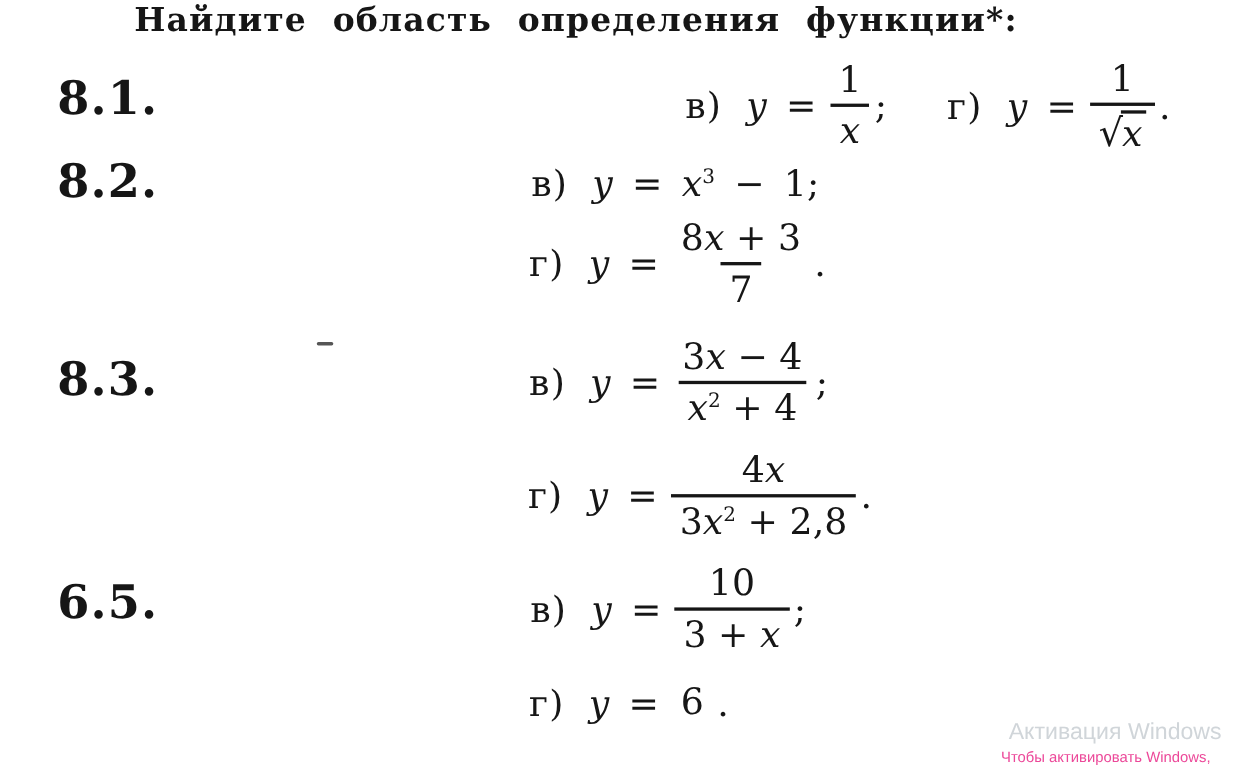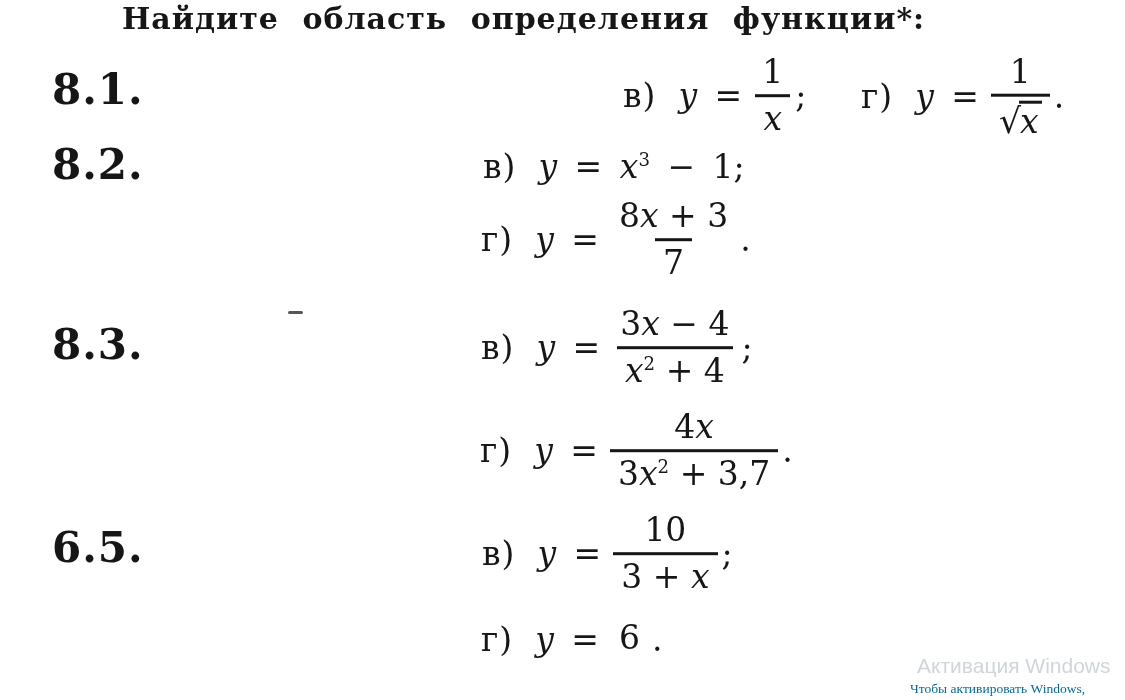--- a/index.html
+++ b/index.html
@@ -37,22 +37,22 @@
     position: absolute; left: 288px; top: 311px; width: 15px; height: 3px;
     background: #565656; border-radius: 2px;
   }
   .wm1 {
     position: absolute; left: 917px; top: 654px;
     font-family: Liberation Sans, sans-serif; font-size: 21px;
     color: #d0d5d9; white-space: nowrap;
   }
   .wm2 {
     position: absolute; left: 910px; top: 681px;
-    font-family: Liberation Serif, serif; font-size: 13.5px;
-    color: #0369a1; white-space: nowrap;
+    font-family: Liberation Sans, sans-serif; font-size: 13.5px;
+    color: #ec4899; white-space: nowrap;
   }
 </style>
 </head>
 <body>
 
 <div class="page">
 
   <div class="title">Найдите область определения функции*:</div>
 
   <div class="pnum" style="top:69px">8.1.</div>
@@ -103,21 +103,21 @@
       <span class="den"><span><span class="vr">x</span></span><sup>2</sup><span> + 4</span></span>
     </span>
     <span class="punct">;</span>
   </div>
 
   <div class="item" style="left:480px; top:451px;">
     <span class="lbl">г)</span>
     <span class="expr"><span class="vr">y</span> =</span>
     <span class="frac">
       <span class="num">4<span class="vr">x</span></span>
-      <span class="den"><span>3<span class="vr">x</span></span><sup>2</sup><span> + 3,7</span></span>
+      <span class="den"><span>3<span class="vr">x</span></span><sup>2</sup><span> + 2,8</span></span>
     </span>
     <span class="punct">.</span>
   </div>
 
   <div class="item" style="left:482px; top:554px;">
     <span class="lbl">в)</span>
     <span class="expr"><span class="vr">y</span> =</span>
     <span class="frac">
       <span class="num">10</span>
       <span class="den">3 + <span class="vr">x</span></span>

